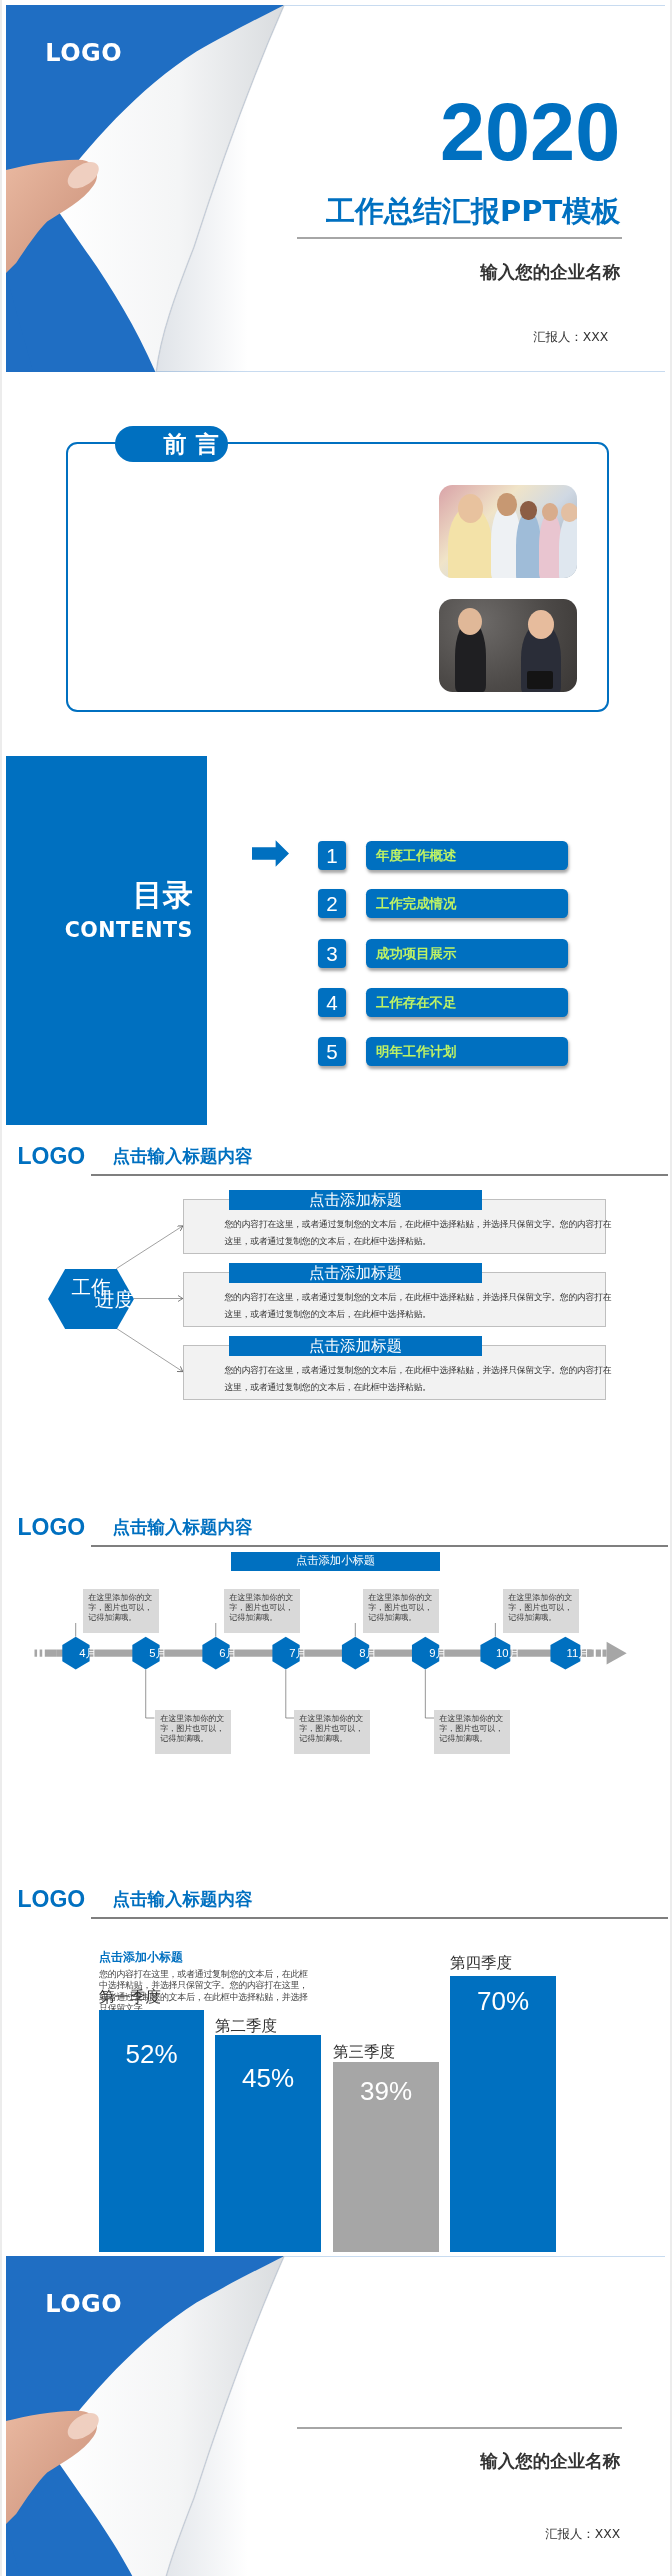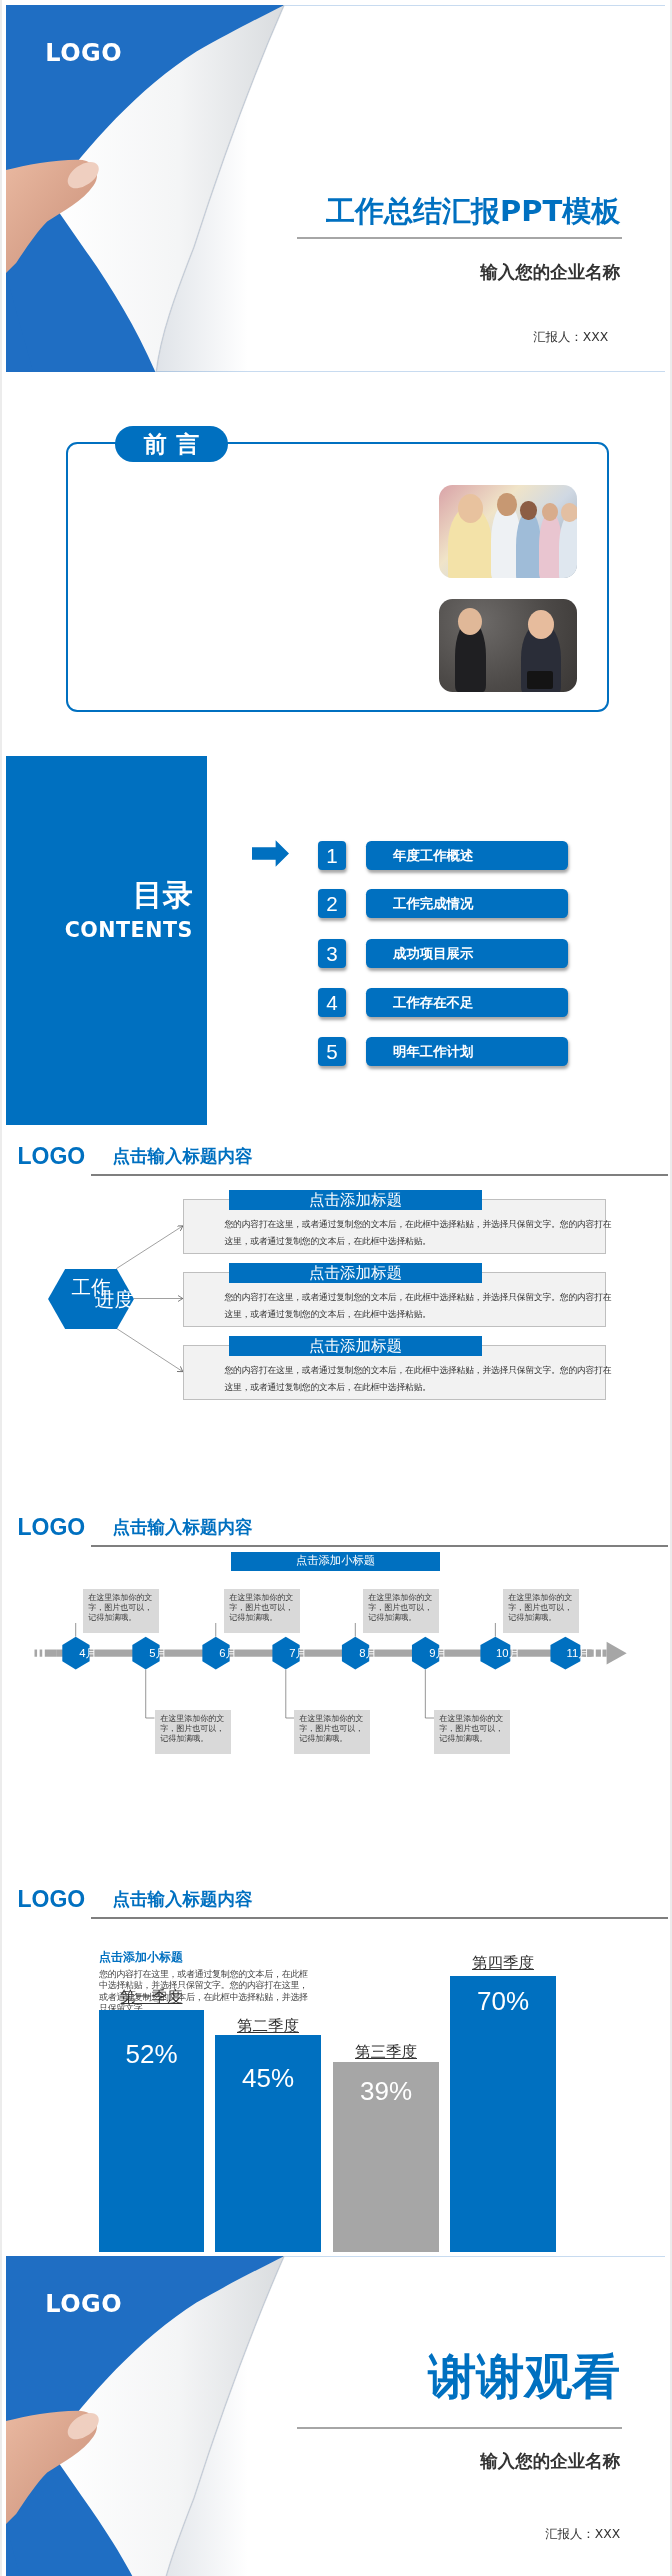--- a/index.html
+++ b/index.html
@@ -14,36 +14,36 @@
   .cover .logo { position: absolute; left: 39px; top: 34px; color: #fff; font-weight: bold; font-size: 24px; letter-spacing: 0.5px; font-family: "DejaVu Sans", sans-serif; }
   .cover .year { position: absolute; right: 45px; top: 87px; color: #0070c0; font-weight: bold; font-size: 81px; line-height: 1; font-family: "Liberation Sans", sans-serif; }
   .cover .title { position: absolute; right: 45px; top: 192px; color: #0070c0; font-weight: bold; font-size: 29px; line-height: 1; }
   .cover .rule { position: absolute; left: 291px; width: 325px; height: 1.5px; background: #a6a6a6; }
   .cover .company { position: absolute; right: 45px; color: #333; font-weight: bold; font-size: 17.5px; line-height: 1; }
   .cover .reporter { position: absolute; right: 57px; color: #333; font-size: 12.4px; line-height: 1; }
   .cover .thanks { position: absolute; right: 45px; top: 96px; color: #0070c0; font-weight: bold; font-size: 48px; line-height: 1; }
 
   
   .preface { position: absolute; left: 66px; top: 442px; width: 543px; height: 270px; border: 2.1px solid #0070c0; border-radius: 11.3px; }
-  .preface .tag { position: absolute; left: 47px; top: -18.5px; width: 113px; height: 36px; background: #0070c0; border-radius: 18px; color: #fff; font-weight: bold; font-size: 23px; text-align: center; line-height: 36px; letter-spacing: 9.3px; text-indent: 9.3px; }
+  .preface .tag { position: absolute; left: 47px; top: -18.5px; width: 113px; height: 36px; background: #0070c0; border-radius: 18px; color: #fff; font-weight: bold; font-size: 23px; text-align: right; line-height: 36px; letter-spacing: 9.3px; text-indent: 9.3px; }
   .preface .text { position: absolute; left: 25px; top: 41px; width: 309px; font-size: 10.8px; line-height: 20.4px; color: #222; }
   .preface .text p { text-indent: 2em; }
   .preface .photo { position: absolute; left: 371px; width: 138px; height: 93px; border-radius: 13.4px; overflow: hidden; }
   .photo1 { top: 41px; background: linear-gradient(135deg, #d9a3a8 0%, #f0e4c8 35%, #cfd8e3 60%, #8a9aa8 100%); }
   .photo2 { top: 155px; background: radial-gradient(circle at 30% 25%, #6d6a68 0%, #4d4a48 55%, #3a3735 100%); }
   .photo .fig { position: absolute; border-radius: 50% 50% 10% 10%; }
 
   
   .toc-panel { position: absolute; left: 6.2px; top: 756px; width: 201px; height: 369px; background: #0070c0; }
   .toc-panel .zh { position: absolute; right: 14.4px; top: 124px; color: #fff; font-weight: bold; font-size: 30px; line-height: 1; }
   .toc-panel .en { position: absolute; right: 14.4px; top: 164px; color: #fff; font-weight: bold; font-size: 20.6px; line-height: 1; letter-spacing: 0.5px; }
   .toc-arrow { position: absolute; left: 252px; top: 840px; width: 37px; height: 27px; }
   .toc-item { position: absolute; left: 318px; width: 250px; height: 29px; }
   .toc-item .num { position: absolute; left: 0; top: 0; width: 28px; height: 29px; background: #0070c0; border-radius: 4.1px; color: #fff; font-size: 20.6px; text-align: center; line-height: 29px; box-shadow: 1px 2.1px 3.1px rgba(0,0,0,.35); font-family: "Liberation Sans", sans-serif; }
-  .toc-item .lbl { position: absolute; left: 48px; top: 0; width: 202px; height: 29px; background: #0070c0; border-radius: 5.2px; color: #ffffff; font-weight: bold; font-size: 13.4px; line-height: 29px; padding-left: 27px; box-shadow: 1px 2.1px 3.1px rgba(0,0,0,.35); }
+  .toc-item .lbl { position: absolute; left: 48px; top: 0; width: 202px; height: 29px; background: #0070c0; border-radius: 5.2px; color: #bef264; font-weight: bold; font-size: 13.4px; line-height: 29px; padding-left: 10px; box-shadow: 1px 2.1px 3.1px rgba(0,0,0,.35); }
 
   
   .sec-head { position: absolute; left: 17.5px; width: 650px; height: 36px; }
   .sec-head .logo { position: absolute; left: 0; top: 0; color: #0070c0; font-weight: bold; font-size: 23px; line-height: 31px; font-family: "Liberation Sans", sans-serif; }
   .sec-head .title { position: absolute; left: 95px; top: 2.1px; color: #0070c0; font-weight: bold; font-size: 17.5px; line-height: 27px; }
   .sec-head .rule { position: absolute; left: 73px; top: 33px; width: 577px; height: 2.1px; background: #7f7f7f; }
 
   
   .hex-big { position: absolute; left: 48px; top: 1269px; width: 86px; height: 76px; }
   .hex-big .t { position: absolute; left: 0; width: 86px; text-align: center; color: #fff; font-size: 19.6px; line-height: 23px; }
@@ -56,21 +56,21 @@
   .sub-title-box { position: absolute; left: 231px; top: 1552px; width: 209px; height: 45px; background: #0070c0; color: #fff; font-size: 18.5px; text-align: center; line-height: 45px; }
   .tl-node { position: absolute; top: 1637px; width: 32px; height: 33px; }
   .tl-node .m { position: absolute; left: 0; top: 0; width: 32px; height: 33px; text-align: center; line-height: 33px; color: #fff; font-size: 11.3px; font-family: "Liberation Sans", sans-serif; margin-left: 12px; }
   .tl-card { position: absolute; width: 76px; height: 44px; background: #d9d9d9; color: #3a3a3a; font-size: 8px; line-height: 9.8px; padding: 4.1px 4.1px 0 5.2px; }
 
   
   .q-subtitle { position: absolute; left: 99px; top: 1950px; color: #0070c0; font-weight: bold; font-size: 12px; line-height: 14.4px; }
   .q-desc { position: absolute; left: 99px; top: 1969px; width: 216px; font-size: 9px; line-height: 11.3px; color: #444; letter-spacing: -0.3px; }
   .q-bar { position: absolute; padding-left: 40px; }
   .q-bar .v { position: absolute; left: 0; width: 100%; text-align: center; color: #fff; font-size: 26px; line-height: 1; font-family: "Liberation Sans", sans-serif; }
-  .q-label { position: absolute; text-align: center; color: #333; font-size: 15.5px; line-height: 1; text-decoration: underline; }
+  .q-label { position: absolute; color: #333; font-size: 15.5px; line-height: 1; }
 </style>
 </head>
 <body>
 
 <div class="frame"></div>
 
 <section class="cover" style="top:5.2px;">
   <div class="blue"></div>
   <svg class="paper" width="659" height="367" viewBox="0 0 1280 712">
     <defs>
@@ -94,20 +94,21 @@
 
     <path d="M540 0 C470 160 410 330 365 470 C330 560 300 640 292 712 L290 712 C250 620 200 540 150 470 L84 375 C160 270 260 160 370 90 C440 50 500 20 540 0 Z" fill="url(#curlA)"></path>
 
     <path d="M540 0 C470 160 410 330 365 470 C330 560 300 640 292 712" stroke="#c6cbd1" stroke-width="3" fill="none" opacity=".7"></path>
 
     <path d="M0 320 C40 310 90 300 140 300 C175 300 185 330 170 350 C150 380 110 400 80 420 C60 440 40 470 20 500 L0 520 Z" fill="url(#skin)"></path>
     <ellipse cx="150" cy="330" rx="34" ry="20" transform="rotate(-35 150 330)" fill="#efcfc0"></ellipse>
     <path d="M0 520 C20 600 40 660 52 712 L0 712 Z" fill="#1f6ec3"></path>
   </svg>
   <div class="logo">LOGO</div>
+  <div class="year">2020</div>
   <div class="title">工作总结汇报PPT模板</div>
   <div class="rule" style="top:232px;"></div>
   <div class="company" style="top:259px;">输入您的企业名称</div>
   <div class="reporter" style="top:326px;">汇报人：XXX</div>
 </section>
 
 <section class="preface">
   <div class="tag">前言</div>
   <div class="photo photo1">
     <div class="fig" style="left:9.3px;top:20.6px;width:44px;height:77px;background:#f3e2a8;"></div>
@@ -305,18 +306,17 @@
   <div class="blue"></div>
   <svg class="paper" width="659" height="367" viewBox="0 0 1280 712">
     <path d="M540 0 L1280 0 L1280 712 L292 712 C300 640 330 560 365 470 C410 330 470 160 540 0 Z" fill="url(#pageB)"></path>
     <path d="M540 0 C470 160 410 330 365 470 C330 560 300 640 292 712 L290 712 C250 620 200 540 150 470 L84 375 C160 270 260 160 370 90 C440 50 500 20 540 0 Z" fill="url(#curlA)"></path>
     <path d="M540 0 C470 160 410 330 365 470 C330 560 300 640 292 712" stroke="#c6cbd1" stroke-width="3" fill="none" opacity=".7"></path>
     <path d="M0 320 C40 310 90 300 140 300 C175 300 185 330 170 350 C150 380 110 400 80 420 C60 440 40 470 20 500 L0 520 Z" fill="url(#skin)"></path>
     <ellipse cx="150" cy="330" rx="34" ry="20" transform="rotate(-35 150 330)" fill="#efcfc0"></ellipse>
     <path d="M0 520 C20 600 40 660 52 712 L0 712 Z" fill="#1f6ec3"></path>
   </svg>
   <div class="logo">LOGO</div>
-  <div class="thanks">谢谢观看</div>
   <div class="rule" style="top:171px;"></div>
   <div class="company" style="top:197px;">输入您的企业名称</div>
   <div class="reporter" style="top:272px;right:45px;">汇报人：XXX</div>
 </section>
 
 
 </body></html>

